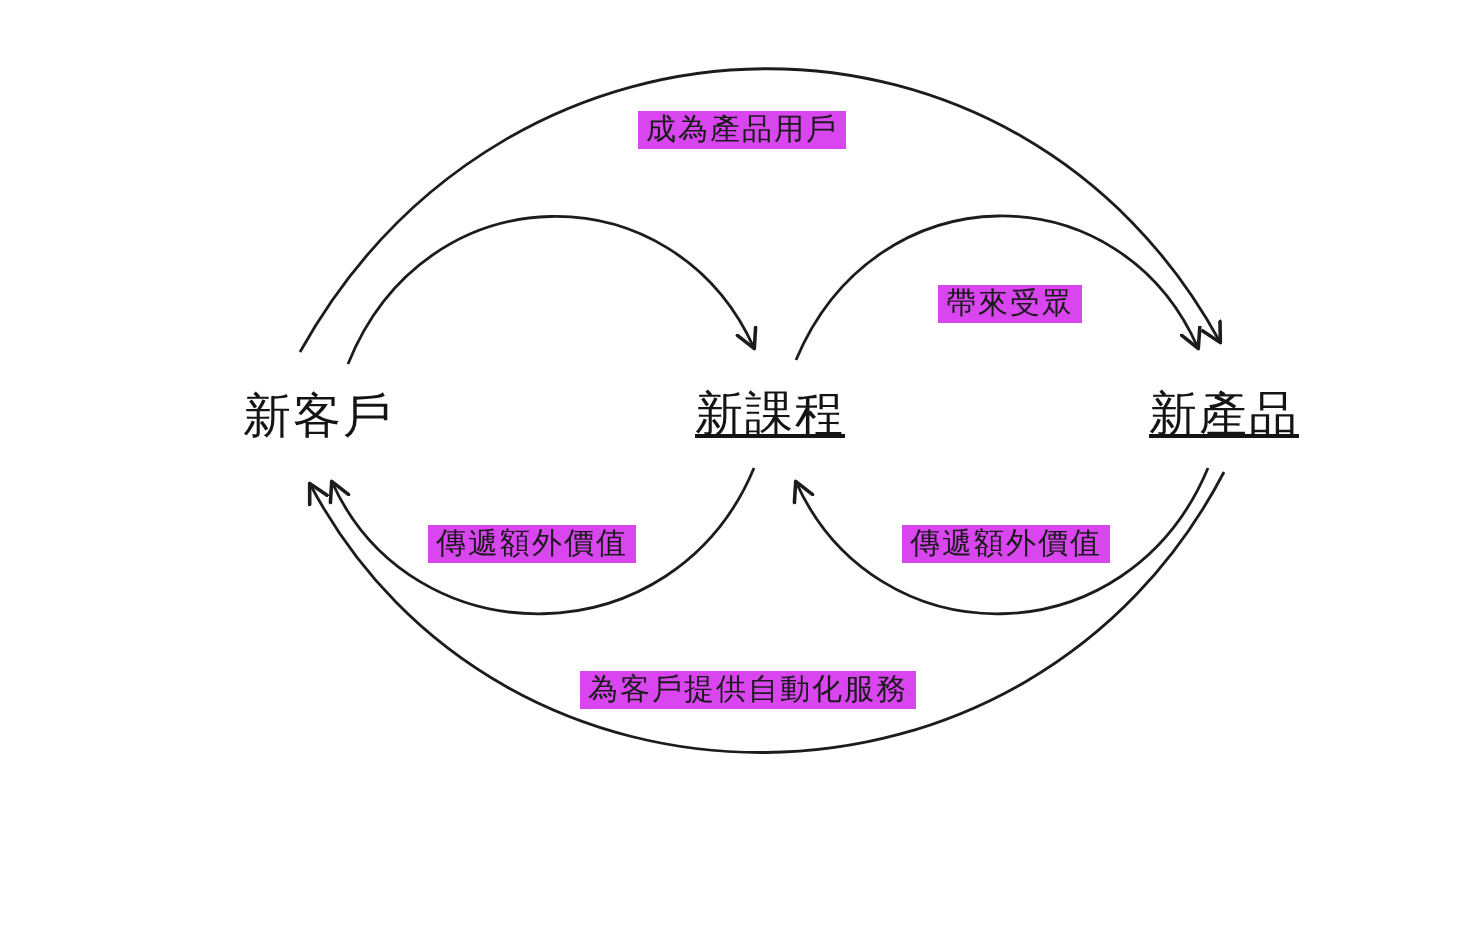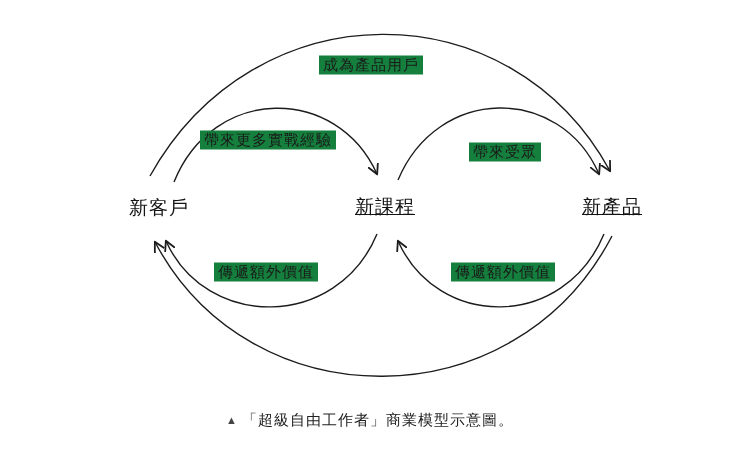--- a/index.html
+++ b/index.html
@@ -23,35 +23,35 @@
     height: 463px;
   }
   .diagram-svg path.arc {
     fill: none;
     stroke: #1c1c1c;
     stroke-width: 1.4;
   }
   .node-label {
     position: absolute;
     transform: translate(-50%, -50%);
-    font-size: 19px;
+    font-size: 24px;
     font-weight: 500;
     color: #141414;
     letter-spacing: 1px;
     white-space: nowrap;
   }
   .edge-label {
     position: absolute;
     transform: translate(-50%, -50%);
     font-size: 15px;
     font-weight: 400;
     color: #1a1a1a;
     letter-spacing: 1px;
     white-space: nowrap;
-    background: #15803d;
+    background: #d946ef;
     padding: 0 4px;
   }
   .caption {
     position: absolute;
     left: 370px;
     top: 420px;
     transform: translate(-50%, -50%);
     font-size: 15px;
     color: #222222;
     letter-spacing: 1px;
@@ -87,22 +87,19 @@
     <path class="arc" d="M 604 234 C 564 330, 438 330, 398 241" marker-end="url(#arrow)"></path>
 
     <path class="arc" d="M 612 236 C 515 422, 250 422, 155 242" marker-end="url(#arrow)"></path>
   </svg>
 
   <div class="node-label" style="left:159px; top:208px;">新客戶</div>
   <div class="node-label" style="left:385px; top:207px;text-decoration:underline;">新課程</div>
   <div class="node-label" style="left:612px; top:207px;text-decoration:underline;">新產品</div>
 
   <div class="edge-label" style="left:371px; top:65px;">成為產品用戶</div>
-  <div class="edge-label" style="left:268px; top:140px;">帶來更多實戰經驗</div>
   <div class="edge-label" style="left:505px; top:152px;">帶來受眾</div>
   <div class="edge-label" style="left:266px; top:272px;">傳遞額外價值</div>
   <div class="edge-label" style="left:503px; top:272px;">傳遞額外價值</div>
+  <div class="edge-label" style="left:374px; top:345px;">為客戶提供自動化服務</div>
 
-  <div class="caption">
-    <span class="tri">▲</span><span>「超級自由工作者」商業模型示意圖。</span>
-  </div>
 
 </div>
 
 </body></html>

